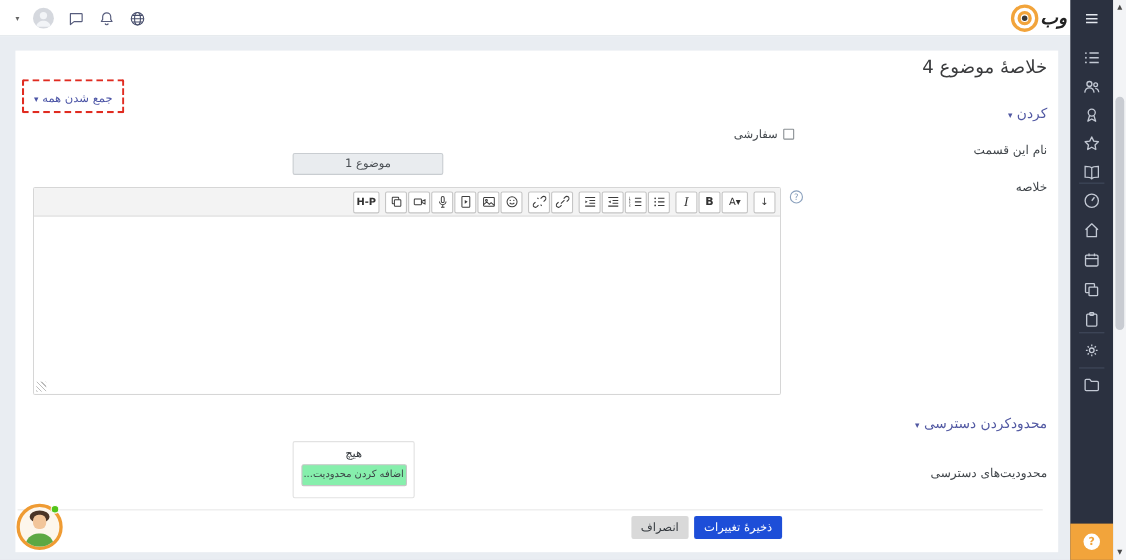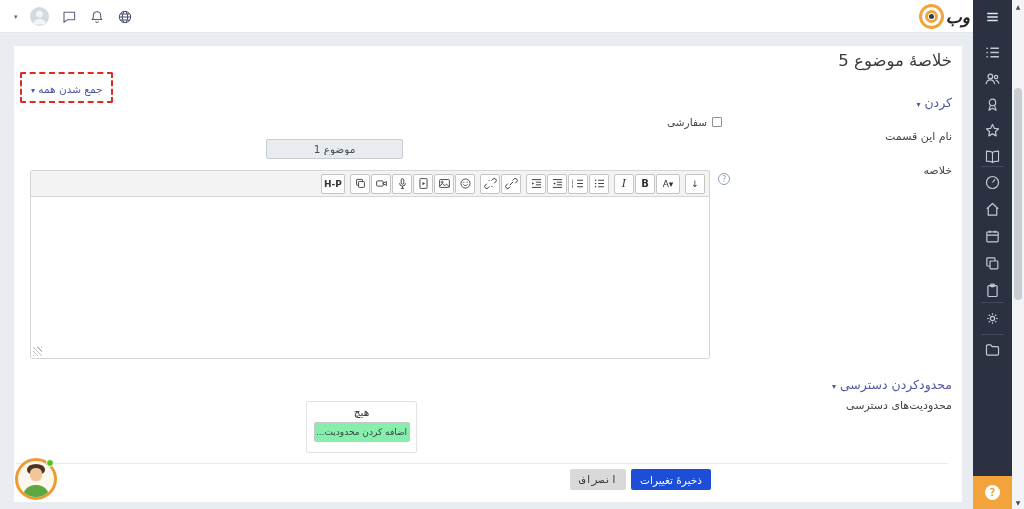--- a/index.html
+++ b/index.html
@@ -53,28 +53,28 @@
   .ed-btn { min-width:20px; height:20px; background:#fff; border:1px solid #c5c5c5; border-radius:2px; display:flex; align-items:center; justify-content:center; font-size:9px; color:#333; cursor:pointer; padding:0 2px; }
   .ed-btn svg { width:13px; height:13px; }
   .ed-btn.wide { min-width:24px; }
   .ed-btn .it { font-style:italic; font-family:"DejaVu Serif", serif; font-size:11px; }
   .ed-btn .bd { font-weight:bold; font-size:10px; }
   .ed-content { position:relative; height:161px; background:#fff; cursor:text; }
   .grip { position:absolute; left:2px; bottom:2px; width:9px; height:9px; cursor:nwse-resize;
           background:repeating-linear-gradient(45deg, #bdbdbd 0 1px, transparent 1px 3px); }
 
   
-  .restr-box { position:absolute; left:252px; top:355px; width:111px; height:52px; border:1px solid #e2e2e2; border-radius:2px; background:#fff; text-align:center; padding-top:4px;margin-left:40px; }
+  .restr-box { position:absolute; left:252px; top:355px; width:111px; height:52px; border:1px solid #e2e2e2; border-radius:2px; background:#fff; text-align:center; padding-top:4px; }
   .restr-none { font-size:10.5px; color:#33383d; }
   .restr-add { margin-top:4px; width:96px; height:20px; background:#86efac; border:1px solid #c6c6c6; border-radius:2px; font-size:9px; color:#3a3f44; cursor:pointer; font-family:inherit; }
   .form-div { position:absolute; left:2px; top:417px; width:932px; height:1px; background:#e9e9e9; }
   .btn-row { position:absolute; left:251px; top:423px; width:446px; display:flex; flex-direction:row; justify-content:flex-start; gap:5px; direction:rtl; }
   .btn { height:21px; border:none; border-radius:2px; font-size:10.5px; padding:0 9px; cursor:pointer; font-family:inherit; }
   .btn-save { background:#1d4ed8; color:#fff; }
-  .btn-cancel { background:#d9d9d9; color:#33383d;font-family:Liberation Mono, monospace; }
+  .btn-cancel { background:#d9d9d9; color:#33383d; }
 
   
   .chat-widget { position:absolute; left:15px; top:458px; width:42px; height:42px; border-radius:50%; border:3px solid #ef9b33; background:#fdf6ec; overflow:hidden; cursor:pointer; }
   .cw-hair { position:absolute; left:9px; top:3px; width:18px; height:11px; background:#4a3426; border-radius:50% 50% 45% 45%; }
   .cw-face { position:absolute; left:12px; top:7px; width:12px; height:13px; background:#f2c59a; border-radius:42%; }
   .cw-body { position:absolute; left:5px; bottom:0; width:26px; height:12px; background:#5da843; border-radius:12px 12px 0 0; }
   .status-dot { position:absolute; left:46px; top:459px; width:8px; height:8px; background:#53c41a; border:1.5px solid #fff; border-radius:50%; }
 </style>
 </head>
 <body>
@@ -205,21 +205,21 @@
     </div>
   </div>
 
   <div class="scrollbar">
     <span class="sc-arrow" style="top:3px">▲</span>
     <div class="sc-thumb"></div>
     <span class="sc-arrow" style="bottom:3px">▼</span>
   </div>
 
   <div class="card">
-    <div class="page-title">خلاصهٔ موضوع 5</div>
+    <div class="page-title">خلاصهٔ موضوع 4</div>
 
     <div class="annotation">
       <span class="collapse-link"><span>جمع شدن همه</span> <span class="crt">▾</span></span>
     </div>
 
     <div class="section-head" style="top:49px">
       <span>کردن</span> <span class="sec-caret">▾</span>
     </div>
 
     <div class="flabel" style="top:84px">نام این قسمت</div>
@@ -340,21 +340,21 @@
       </div>
       <div class="ed-content">
         <span class="grip"></span>
       </div>
     </div>
 
     <div class="section-head" style="top:331px">
       <span>محدودکردن دسترسی</span> <span class="sec-caret">▾</span>
     </div>
 
-    <div class="flabel" style="top:353px">محدودیت‌های دسترسی</div>
+    <div class="flabel" style="top:378px">محدودیت‌های دسترسی</div>
 
     <div class="restr-box">
       <div class="restr-none">هیچ</div>
       <button class="restr-add">اضافه کردن محدودیت...</button>
     </div>
 
     <div class="form-div"></div>
 
     <div class="btn-row">
       <button class="btn btn-save">ذخیرهٔ تغییرات</button>

